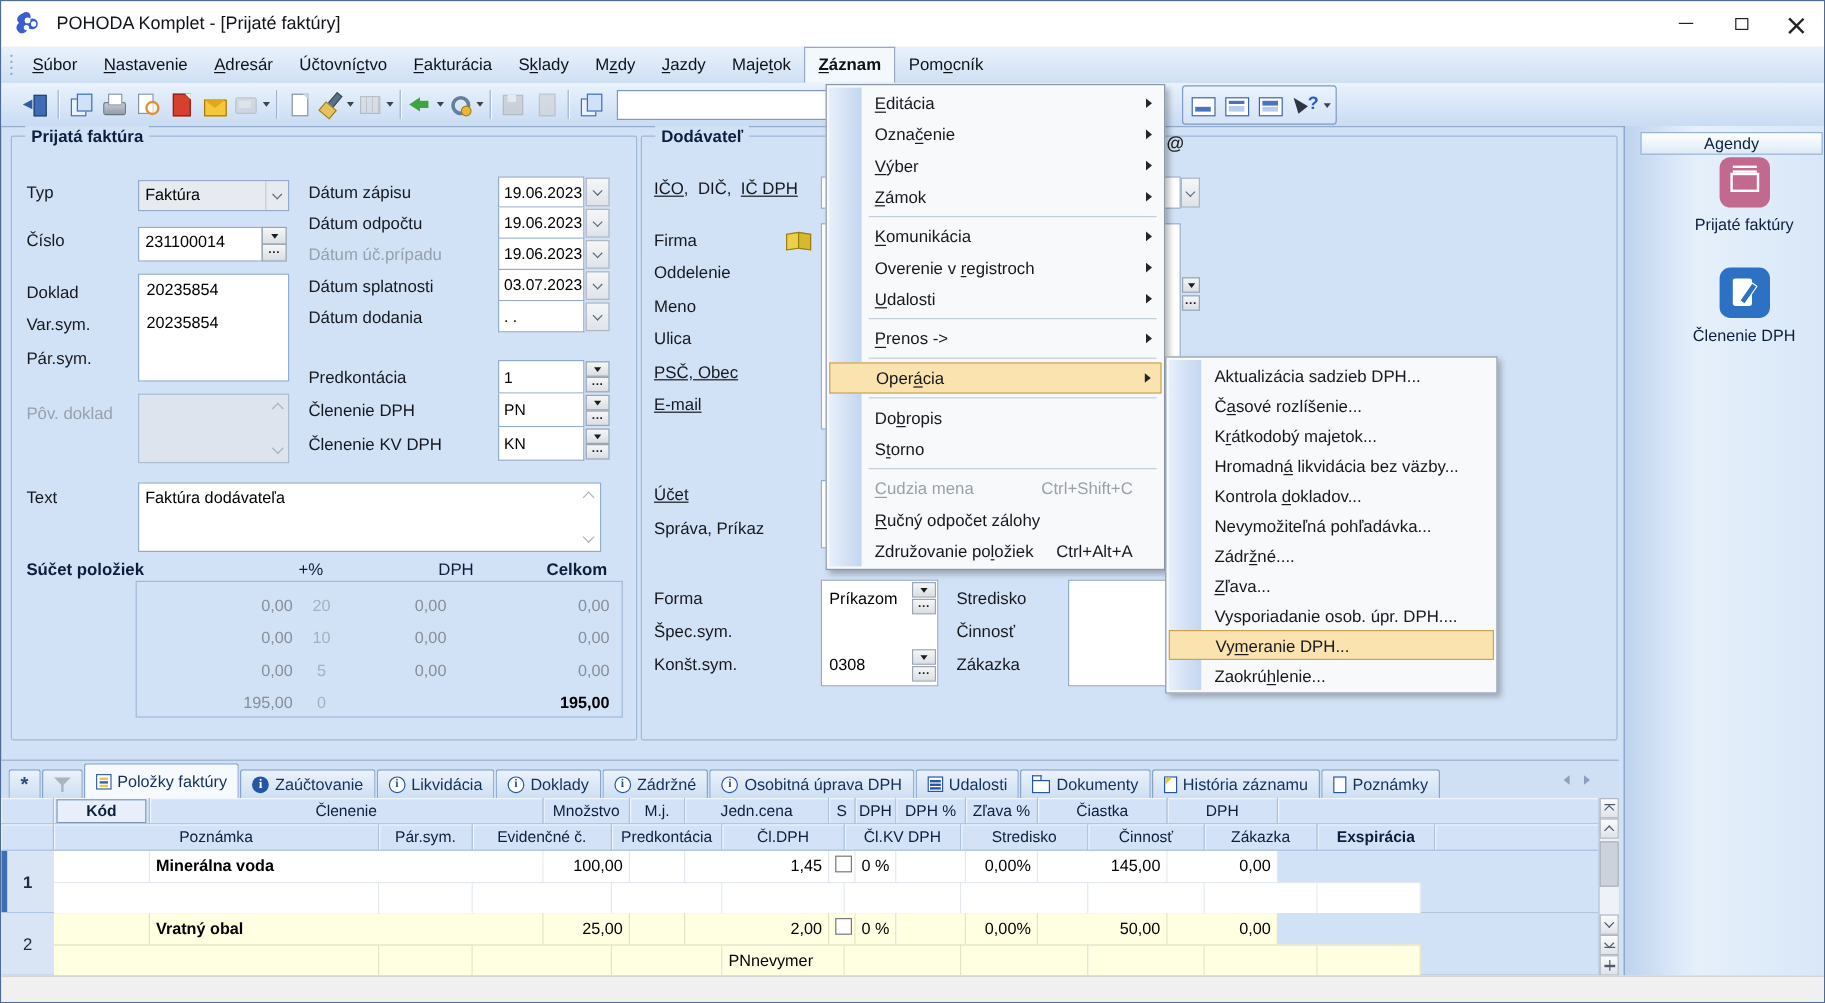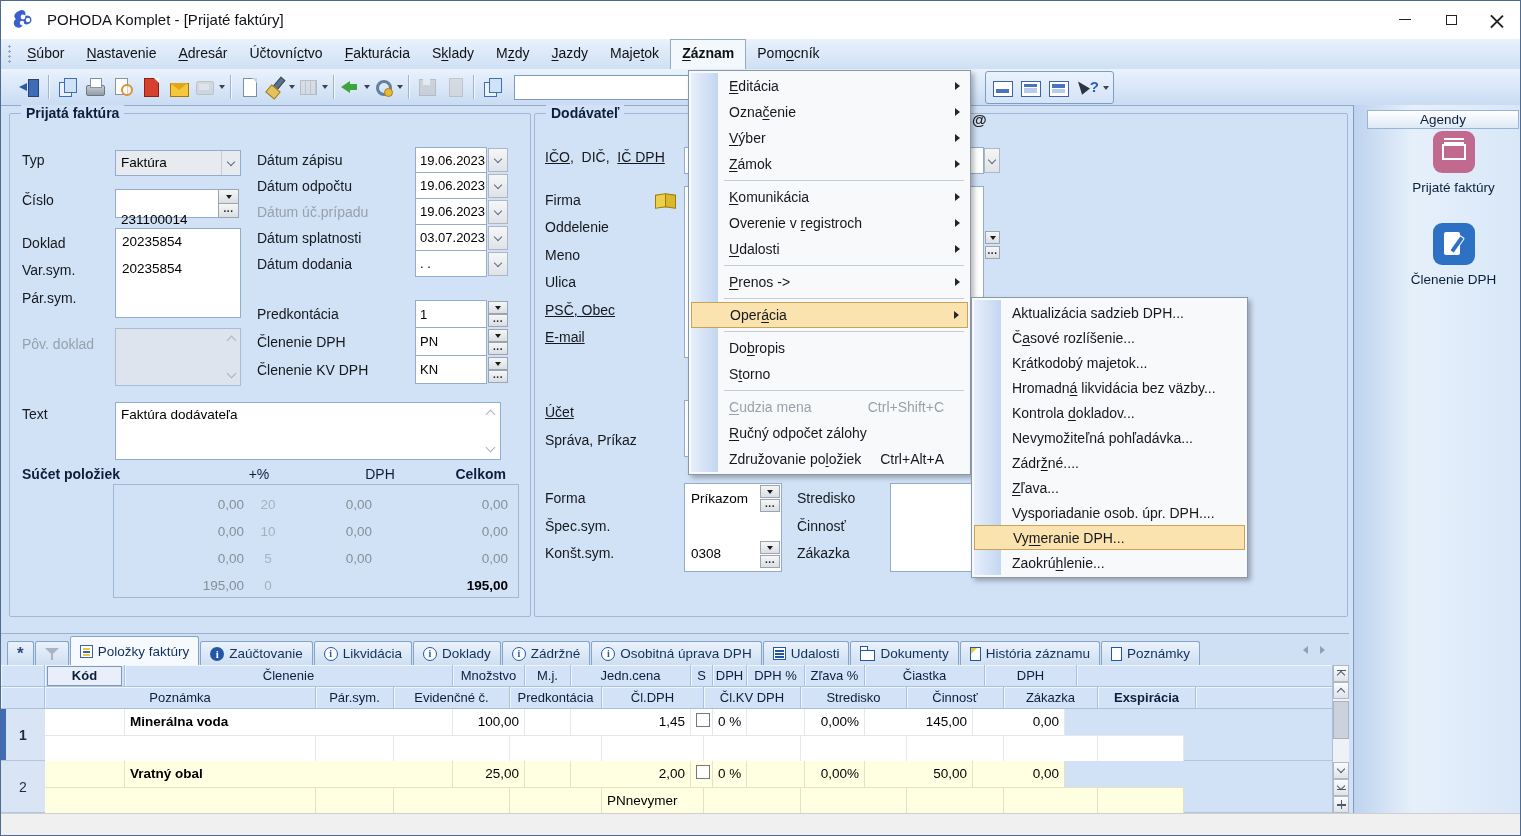--- a/index.html
+++ b/index.html
@@ -355,21 +355,21 @@
     <span class="flabel" style="left:12px;top:38px;">Typ</span>
     <div class="input combo-dis" style="left:105px;top:36px;width:126px;height:26px;">
       <span class="iv">Faktúra</span>
       <span class="carea">
           <span class="chev"></span>
         </span>
     </div>
 
     <span class="flabel" style="left:12px;top:78px;">Číslo</span>
     <div class="input" style="left:105px;top:75px;width:104px;height:29px;">
-      <span class="iv" style="padding-top:22px;">231100014</span>
+      <span class="iv" style="padding-top:4px;">231100014</span>
     </div>
     <div class="minibtn tri" style="left:208px;top:75px;width:21px;height:15px;"></div>
     <div class="minibtn dots" style="left:208px;top:89px;width:21px;height:15px;">...</div>
 
     <span class="flabel" style="left:12px;top:121px;">Doklad</span>
     <span class="flabel" style="left:12px;top:148px;">Var.sym.</span>
     <span class="flabel" style="left:12px;top:176px;">Pár.sym.</span>
     <div class="input" style="left:105px;top:114px;width:126px;height:90px;">
       <span class="mline" style="top:5px;">20235854</span>
       <span class="mline" style="top:32px;">20235854</span>
@@ -600,21 +600,21 @@
             <div class="kodbtn">Kód</div>
           </div>
           <div class="hcell" style="width: 328px;">Členenie</div>
           <div class="hcell" style="width: 72px;">Množstvo</div>
           <div class="hcell" style="width: 46px;">M.j.</div>
           <div class="hcell" style="width: 120px;">Jedn.cena</div>
           <div class="hcell" style="width: 22px;">S</div>
           <div class="hcell" style="width: 34px;">DPH</div>
           <div class="hcell" style="width: 58px;">DPH %</div>
           <div class="hcell" style="width: 60px;">Zľava %</div>
-          <div class="hcell" style="width: 120px;">Čiastka</div>
+          <div class="hcell" style="width: 108px;">Čiastka</div>
           <div class="hcell" style="width: 92px;">DPH</div>
           <div class="hcell hfill"></div>
         </div>
       <div class="ghrow r2" id="ghrow2">
           <div class="hcell hcorner"></div>
           <div class="hcell" style="width: 271px;">Poznámka</div>
           <div class="hcell" style="width: 78px;">Pár.sym.</div>
           <div class="hcell" style="width: 116px;">Evidenčné č.</div>
           <div class="hcell" style="width: 92px;">Predkontácia</div>
           <div class="hcell" style="width: 102px;">Čl.DPH</div>

